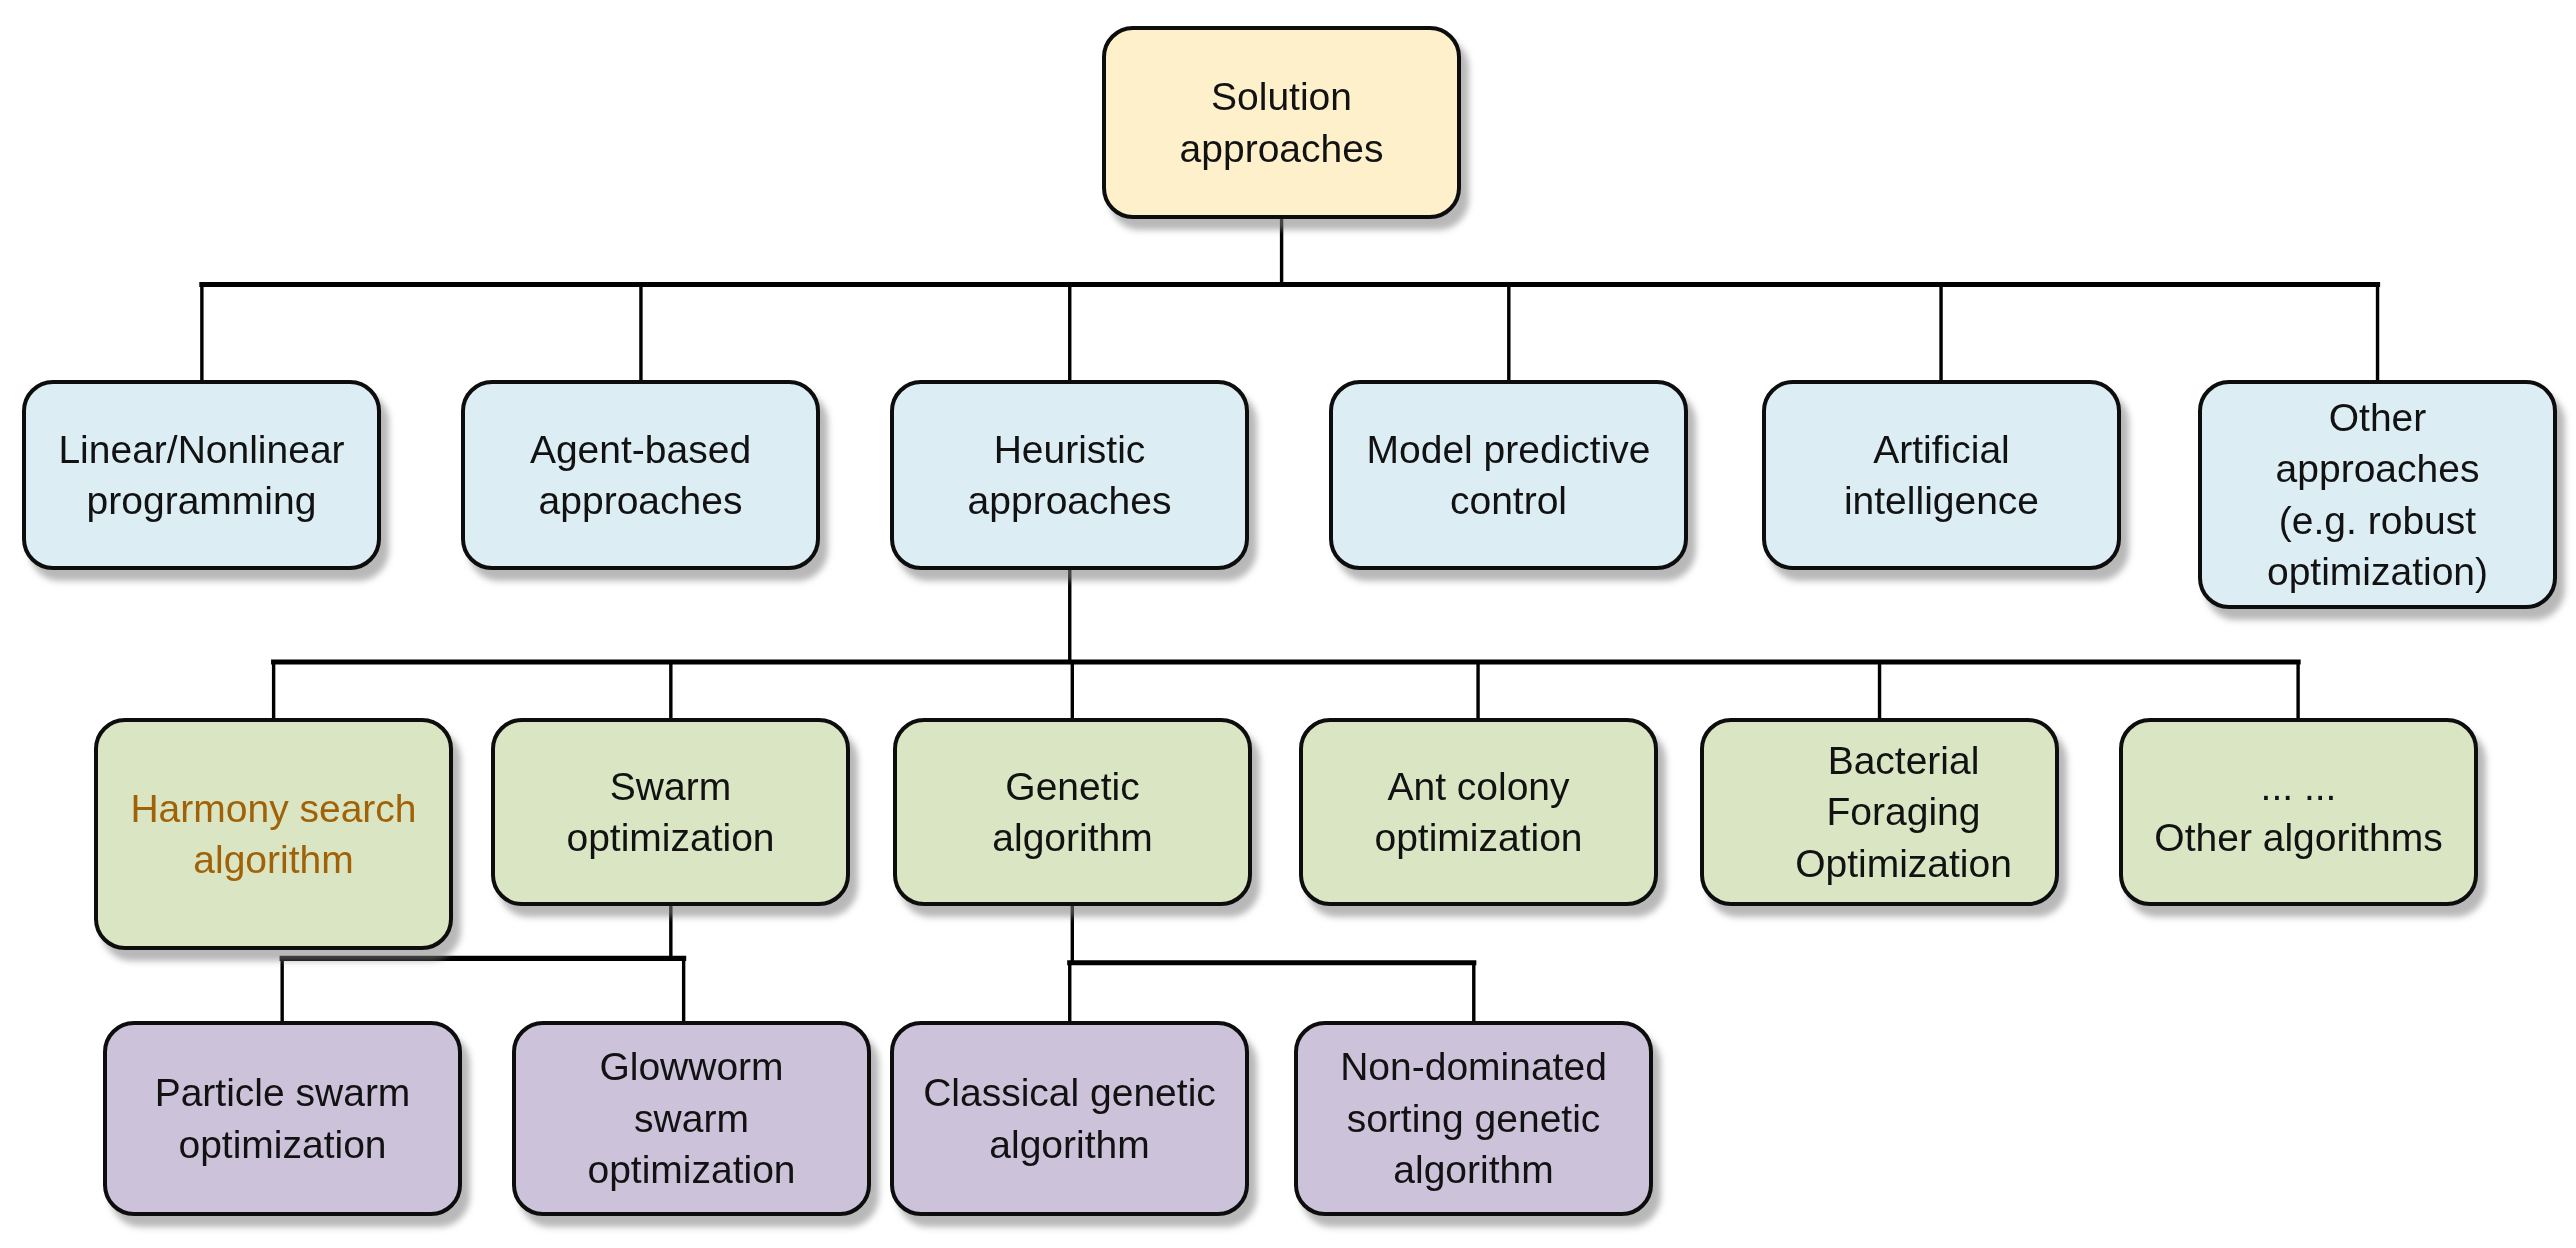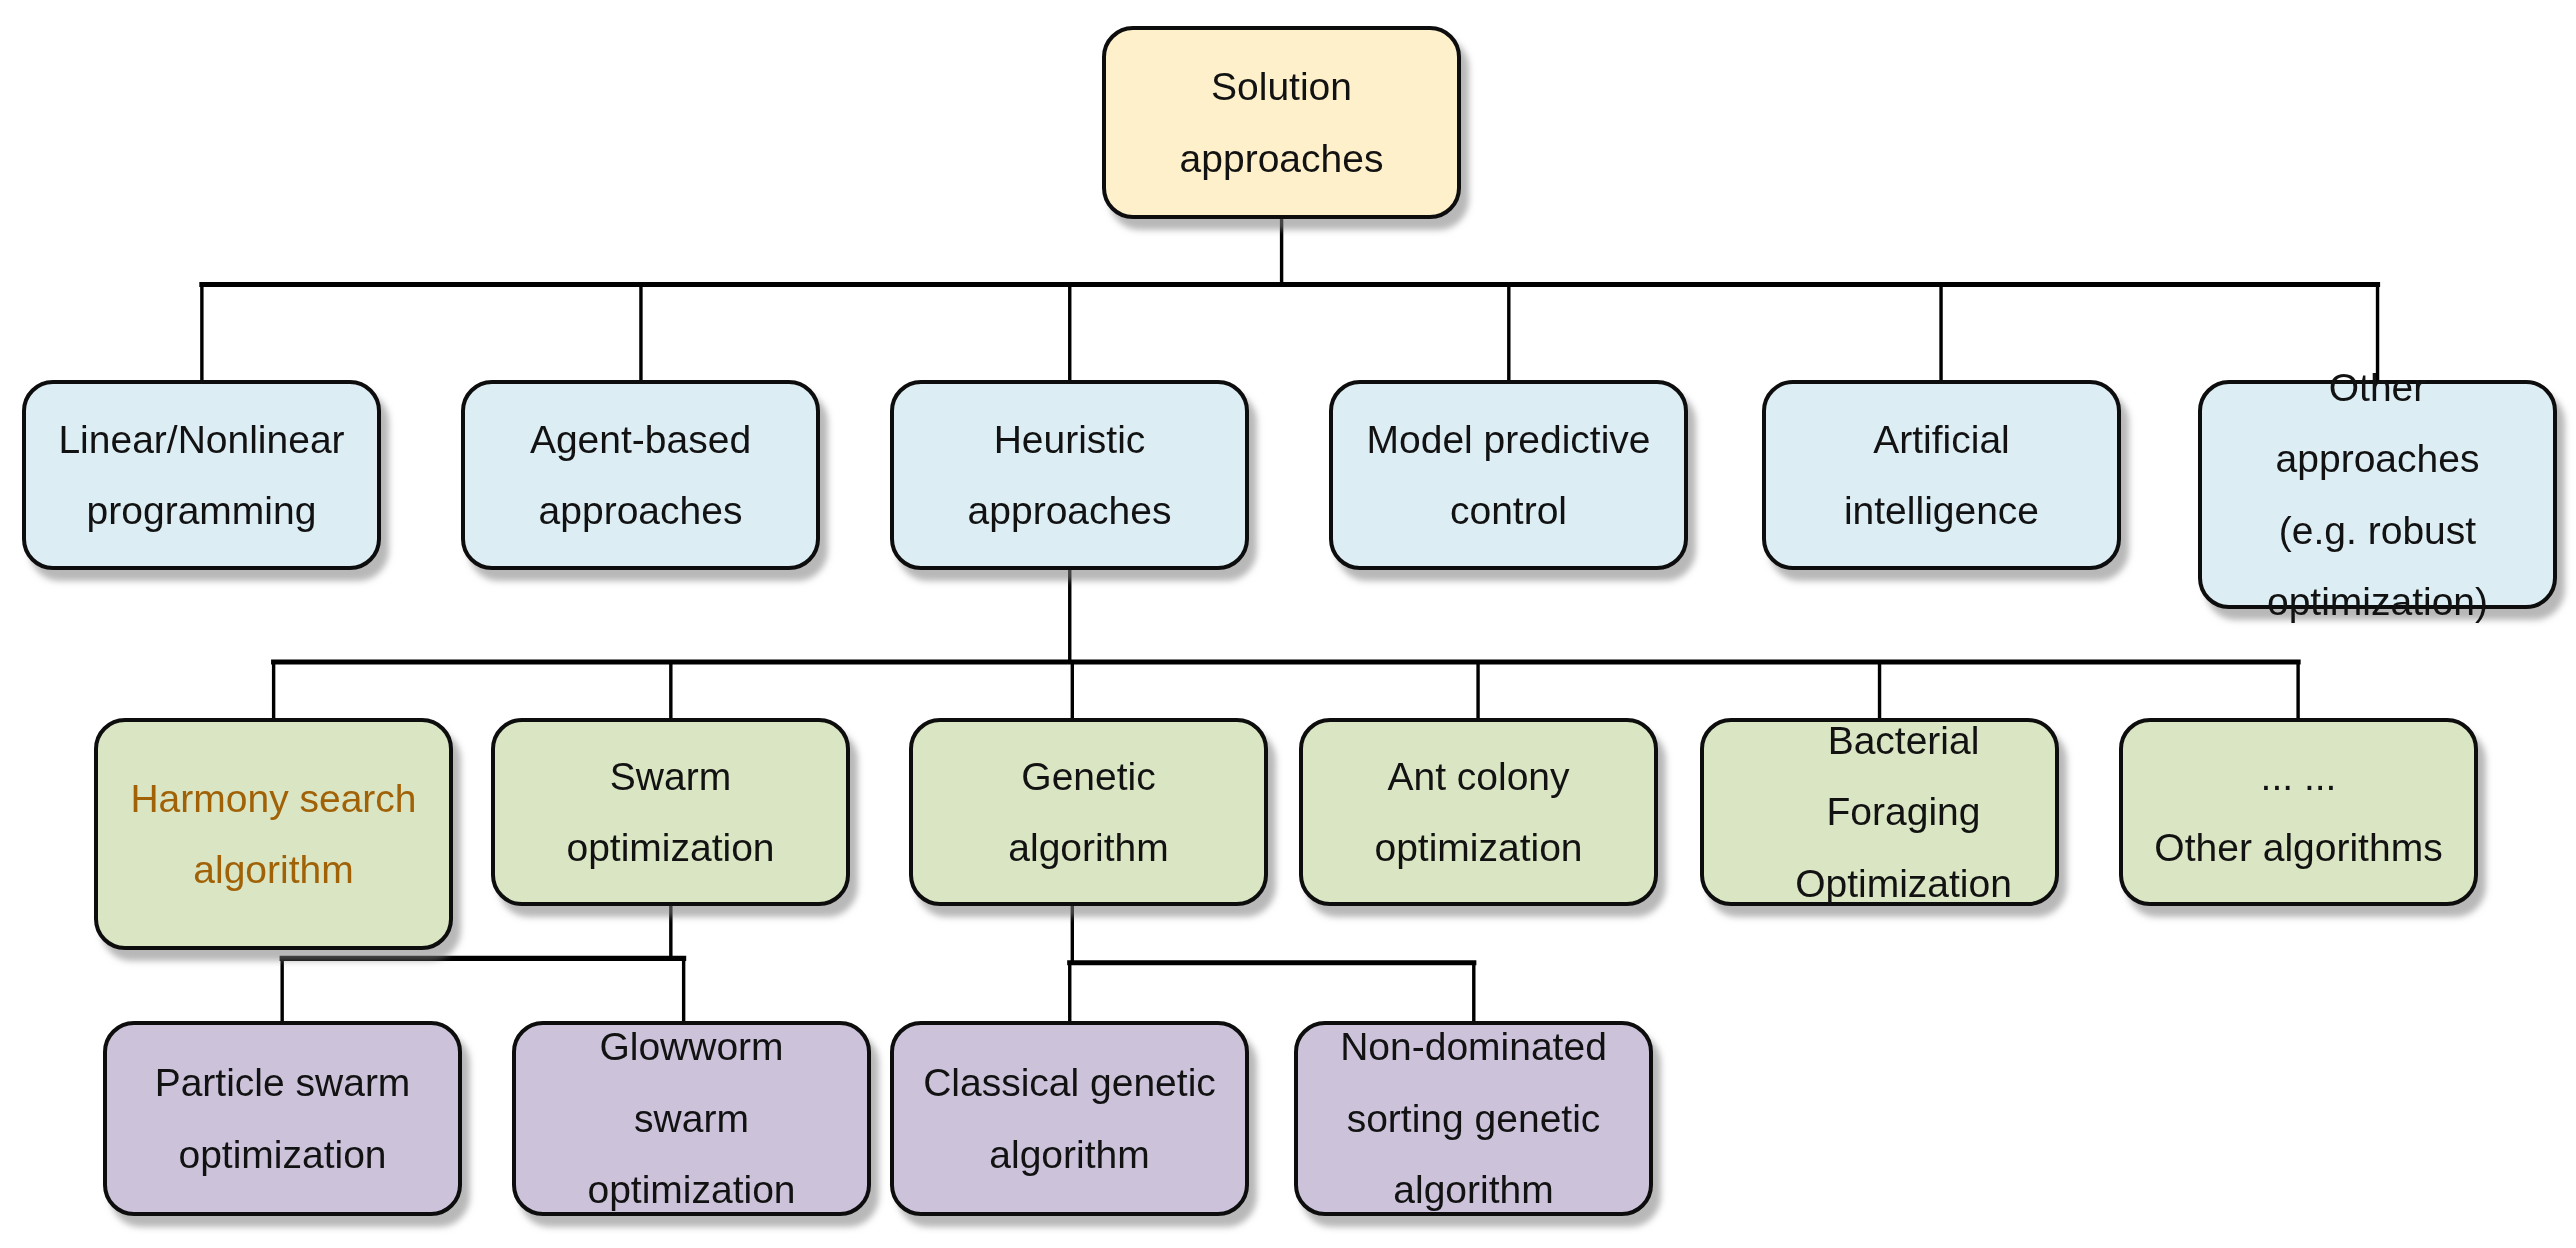--- a/index.html
+++ b/index.html
@@ -30,21 +30,20 @@
     display: flex;
     flex-direction: column;
     align-items: center;
     justify-content: center;
     text-align: center;
     box-shadow: 7.7px 11px 6px rgba(125,125,125,0.55);
     color: #121212;
     font-size: 39px;
     line-height: 1.32;
     letter-spacing: 0px;
-    gap: 20px;
   }
   .node .line {
     display: block;
     white-space: nowrap;
   }
 </style>
 </head>
 <body>
 
 <div id="canvas" style="background: rgb(255, 255, 255);">
@@ -105,21 +104,21 @@
       <span class="line">optimization)</span>
     </div>
     <div class="node" style="left: 94px; top: 718px; width: 359px; height: 232px; background: rgb(217, 229, 195); border-color: rgb(13, 13, 13); color: #a16207;">
       <span class="line">Harmony search</span>
       <span class="line">algorithm</span>
     </div>
     <div class="node" style="left: 491px; top: 718px; width: 359px; height: 188px; background: rgb(217, 229, 195); border-color: rgb(13, 13, 13); color: rgb(18, 18, 18);">
       <span class="line">Swarm</span>
       <span class="line">optimization</span>
     </div>
-    <div class="node" style="left: 893px; top: 718px; width: 359px; height: 188px; background: rgb(217, 229, 195); border-color: rgb(13, 13, 13); color: rgb(18, 18, 18); margin-left: 16px;">
+    <div class="node" style="left: 893px; top: 718px; width: 359px; height: 188px; background: rgb(217, 229, 195); border-color: rgb(13, 13, 13); color: rgb(18, 18, 18);">
       <span class="line">Genetic</span>
       <span class="line">algorithm</span>
     </div>
     <div class="node" style="left: 1299px; top: 718px; width: 359px; height: 188px; background: rgb(217, 229, 195); border-color: rgb(13, 13, 13); color: rgb(18, 18, 18);">
       <span class="line">Ant colony</span>
       <span class="line">optimization</span>
     </div>
     <div class="node" style="left: 1700px; top: 718px; width: 359px; height: 188px; background: rgb(217, 229, 195); border-color: rgb(13, 13, 13); color: rgb(18, 18, 18); padding-left: 48px;">
       <span class="line">Bacterial</span>
       <span class="line">Foraging</span>

